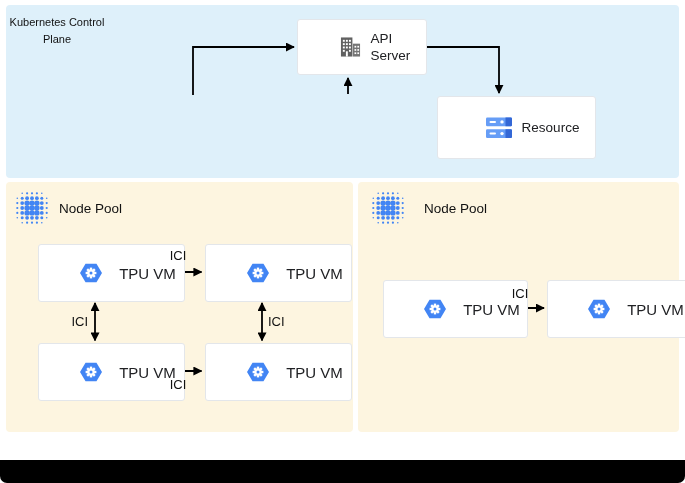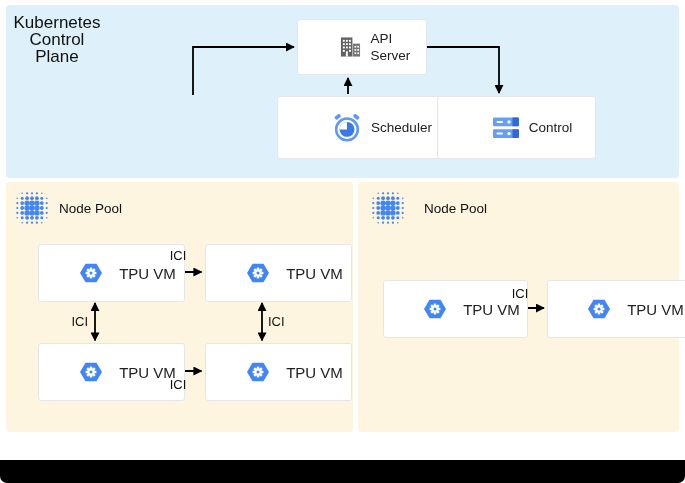--- a/index.html
+++ b/index.html
@@ -8,21 +8,21 @@
     font-family:"Liberation Sans", sans-serif; overflow:hidden; color:#1d1d1f;
   }
   .panel { position:absolute; border-radius:4px; }
   .panel-blue { left:6px; top:5px; width:673px; height:173px; background:#def0fa; }
   .panel-yellow { top:182px; height:250px; background:#fdf5e0; }
   .pool-left  { left:6px;   width:347px; }
   .pool-right { left:358px; width:321px; }
 
   .cp-title {
     position:absolute; left:7px; top:14px; width:100px;
-    font-size:17px; line-height:17px; text-align:center; color:#111;
+    font-size:11px; line-height:17px; text-align:center; color:#111;
   }
 
   .node {
     position:absolute; background:#ffffff; border:1px solid #e3e6ea; border-radius:3px;
     display:flex; align-items:center; justify-content:center; gap:10px;
     font-size:13.5px; line-height:17px; color:#202124;padding-left:32px;
   }
   .node .lbl { white-space:pre-line; }
   .node-api      { left:297px; top:19px; width:96px;  height:54px; }
   .node-rc       { left:122px; top:96px; width:141px; height:61px; }
@@ -112,47 +112,37 @@
         <rect x="15.2" y="12.2" width="1.8" height="1.8"></rect>
           <rect x="18.2" y="12.2" width="1.8" height="1.8"></rect>
         <rect x="15.2" y="15.6" width="1.8" height="1.8"></rect>
           <rect x="18.2" y="15.6" width="1.8" height="1.8"></rect>
       </g>
     </svg>
     <span class="lbl">API Server</span>
   </div>
 
 
-  <div class="node node-sched">
-    <svg width="28" height="28" viewBox="0 0 30 30">
-      <rect x="1.5" y="1" width="7" height="4" rx="2" fill="#5e97f6" transform="rotate(-38 5 3)"></rect>
-      <rect x="21.5" y="1" width="7" height="4" rx="2" fill="#5e97f6" transform="rotate(38 25 3)"></rect>
-      <circle cx="15" cy="16.5" r="11.6" fill="#fff" stroke="#5e97f6" stroke-width="2.7"></circle>
-      <circle cx="15" cy="16.5" r="8" fill="#3b78e8"></circle>
-      <path d="M15,16.5 L15,8.5 A8,8 0 0 0 7,16.5 Z" fill="#fff"></path>
-    </svg>
-    <span class="lbl">Scheduler</span>
-  </div>
 
   <div class="node node-storage">
     <svg width="26" height="22" viewBox="0 0 26 22">
       <g>
         <rect x="0" y="0.5" width="26" height="8.8" rx="1.2" fill="#669df6"></rect>
         <path d="M19.5,0.5 L24.8,0.5 A1.2,1.2 0 0 1 26,1.7 L26,8.1 A1.2,1.2 0 0 1 24.8,9.3 L19.5,9.3 Z" fill="#3367d6"></path>
         <rect x="3.5" y="3.9" width="6.5" height="2" rx="1" fill="#fff"></rect>
         <circle cx="16" cy="4.9" r="1.7" fill="#fff"></circle>
       </g>
       <g>
         <rect x="0" y="12.2" width="26" height="8.8" rx="1.2" fill="#669df6"></rect>
         <path d="M19.5,12.2 L24.8,12.2 A1.2,1.2 0 0 1 26,13.4 L26,19.8 A1.2,1.2 0 0 1 24.8,21 L19.5,21 Z" fill="#3367d6"></path>
         <rect x="3.5" y="15.6" width="6.5" height="2" rx="1" fill="#fff"></rect>
         <circle cx="16" cy="16.6" r="1.7" fill="#fff"></circle>
       </g>
     </svg>
-    <span class="lbl">Control</span>
+    <span class="lbl">Resource</span>
   </div>
 
   <svg class="pool-icon pi-left dots" viewBox="0 0 36 36">
       <circle cx="3.299999999999999" cy="8.2" r="0.8" fill="#4285f4"></circle>
       <circle cx="3.299999999999999" cy="13.1" r="1.1" fill="#4285f4"></circle>
       <circle cx="3.299999999999999" cy="18" r="1.1" fill="#4285f4"></circle>
       <circle cx="3.299999999999999" cy="22.9" r="1.1" fill="#4285f4"></circle>
       <circle cx="3.299999999999999" cy="27.8" r="0.8" fill="#4285f4"></circle>
       <circle cx="8.2" cy="3.299999999999999" r="0.8" fill="#4285f4"></circle>
       <circle cx="8.2" cy="8.2" r="1.5" fill="#4285f4"></circle>

